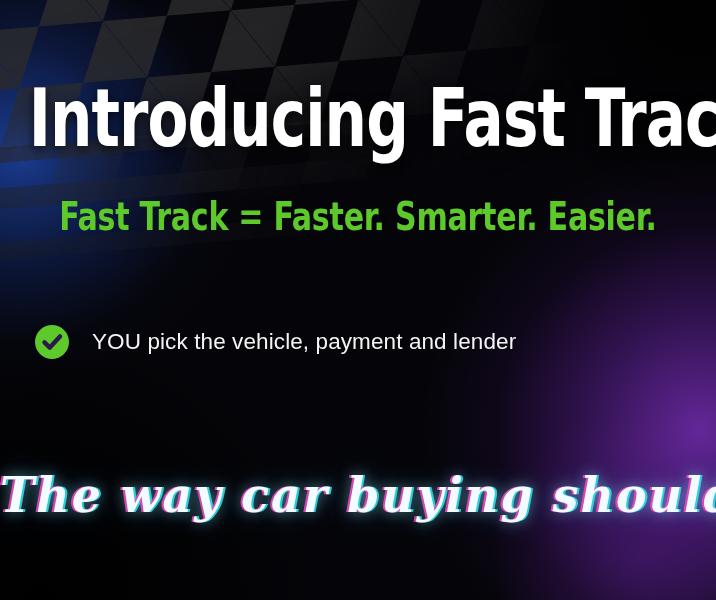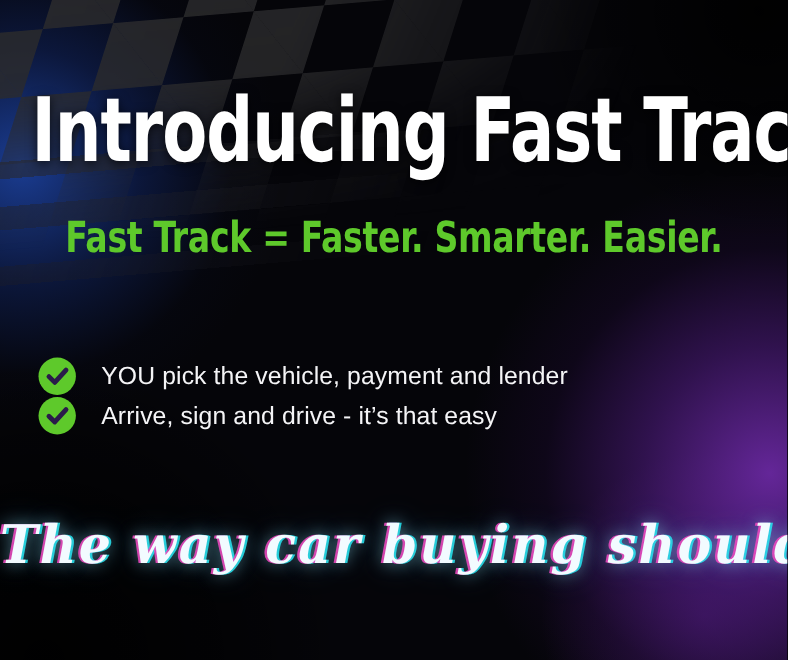--- a/index.html
+++ b/index.html
@@ -170,26 +170,19 @@
 
       <div class="bullet-row">
         <svg class="check-icon" viewBox="0 0 36 36">
           <circle cx="18" cy="18" r="17" fill="#5ec92b"></circle>
           <path d="M10.5 18.4 L15.8 23.6 L26 12.4" fill="none" stroke="#2a1b4a" stroke-width="4.4" stroke-linecap="round" stroke-linejoin="round"></path>
         </svg>
         <span class="bullet-text">YOU pick the vehicle, payment and lender</span>
       </div>
 
 
-      <div class="bullet-row">
-        <svg class="check-icon" viewBox="0 0 36 36">
-          <circle cx="18" cy="18" r="17" fill="#5ec92b"></circle>
-          <path d="M10.5 18.4 L15.8 23.6 L26 12.4" fill="none" stroke="#2a1b4a" stroke-width="4.4" stroke-linecap="round" stroke-linejoin="round"></path>
-        </svg>
-        <span class="bullet-text">Arrive, sign and drive - it’s that easy</span>
-      </div>
 
     </div>
 
     <div class="tagline">The way car buying should be.</div>
 
   </div>
 </div>
 
 </body></html>

